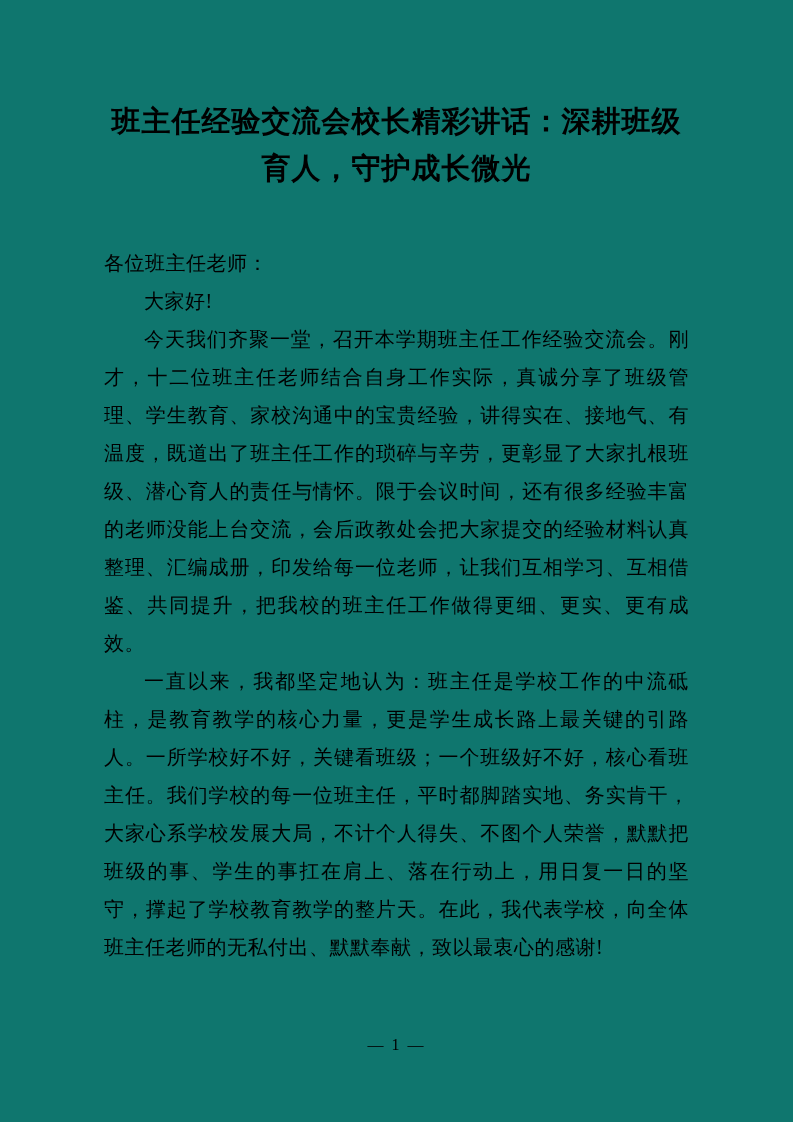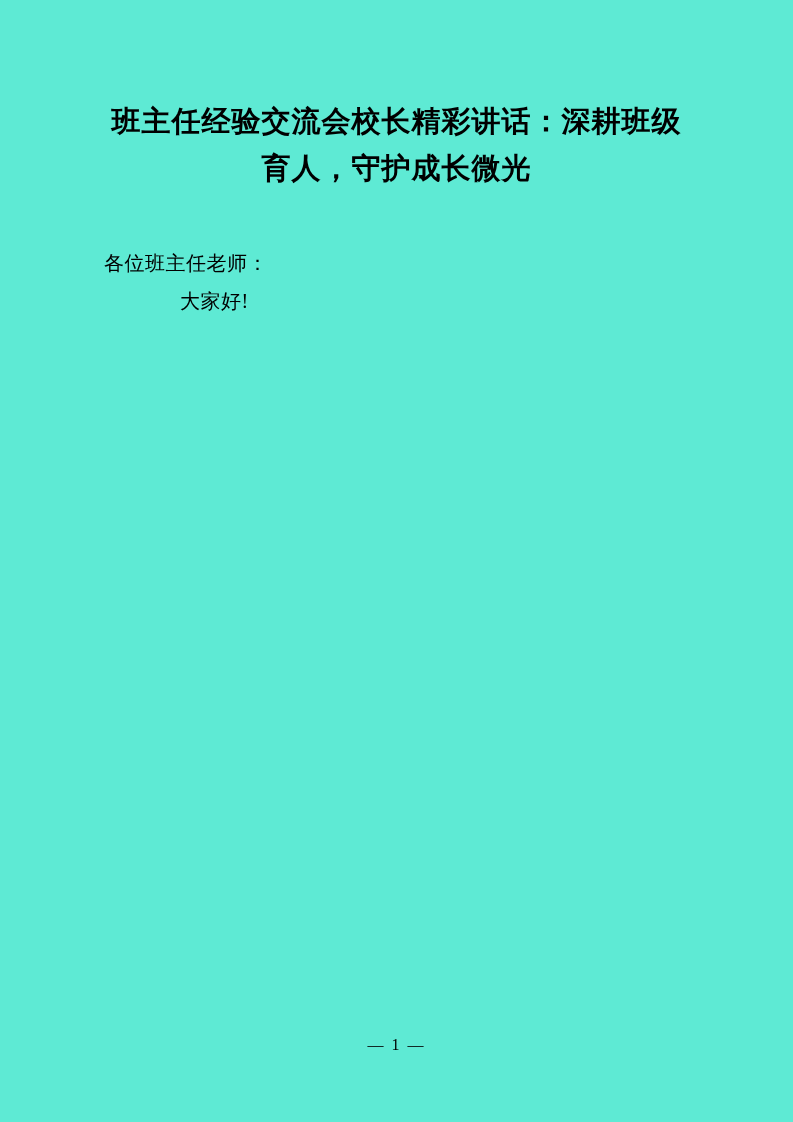--- a/index.html
+++ b/index.html
@@ -13,21 +13,21 @@
     height: 1122px;
     font-family: "Liberation Serif", "DejaVu Serif", serif;
     color: #000000;
     position: relative;
     overflow: hidden;
   }
 
   .page {
     width: 793px;
     height: 1122px;
-    background: #5eead4;
+    background: #0f766e;
     padding: 98px 104px 0 104px;
     position: relative;
   }
 
   .doc-title {
     font-size: 29px;
     font-weight: 700;
     line-height: 47px;
     text-align: center;
     letter-spacing: 1px;
@@ -37,21 +37,20 @@
   .doc-body p {
     font-size: 20px;
     line-height: 38px;
     text-align: justify;
     text-justify: inter-ideograph;
     letter-spacing: 0.5px;
   }
 
   .doc-body p.indent {
     text-indent: 2em;
-    margin-left: 36px;
   }
 
   .page-footer {
     position: absolute;
     left: 0;
     bottom: 68px;
     width: 100%;
     text-align: center;
     font-size: 16px;
     letter-spacing: 2px;
@@ -63,19 +62,21 @@
 
 <div class="page">
 
   <h1 class="doc-title">班主任经验交流会校长精彩讲话：深耕班级育人，守护成长微光</h1>
 
   <div class="doc-body">
     <p>各位班主任老师：</p>
 
     <p class="indent">大家好!</p>
 
+    <p class="indent">今天我们齐聚一堂，召开本学期班主任工作经验交流会。刚才，十二位班主任老师结合自身工作实际，真诚分享了班级管理、学生教育、家校沟通中的宝贵经验，讲得实在、接地气、有温度，既道出了班主任工作的琐碎与辛劳，更彰显了大家扎根班级、潜心育人的责任与情怀。限于会议时间，还有很多经验丰富的老师没能上台交流，会后政教处会把大家提交的经验材料认真整理、汇编成册，印发给每一位老师，让我们互相学习、互相借鉴、共同提升，把我校的班主任工作做得更细、更实、更有成效。</p>
 
+    <p class="indent">一直以来，我都坚定地认为：班主任是学校工作的中流砥柱，是教育教学的核心力量，更是学生成长路上最关键的引路人。一所学校好不好，关键看班级；一个班级好不好，核心看班主任。我们学校的每一位班主任，平时都脚踏实地、务实肯干，大家心系学校发展大局，不计个人得失、不图个人荣誉，默默把班级的事、学生的事扛在肩上、落在行动上，用日复一日的坚守，撑起了学校教育教学的整片天。在此，我代表学校，向全体班主任老师的无私付出、默默奉献，致以最衷心的感谢!</p>
 
   </div>
 
   <div class="page-footer">— 1 —</div>
 
 </div>
 
 </body></html>

